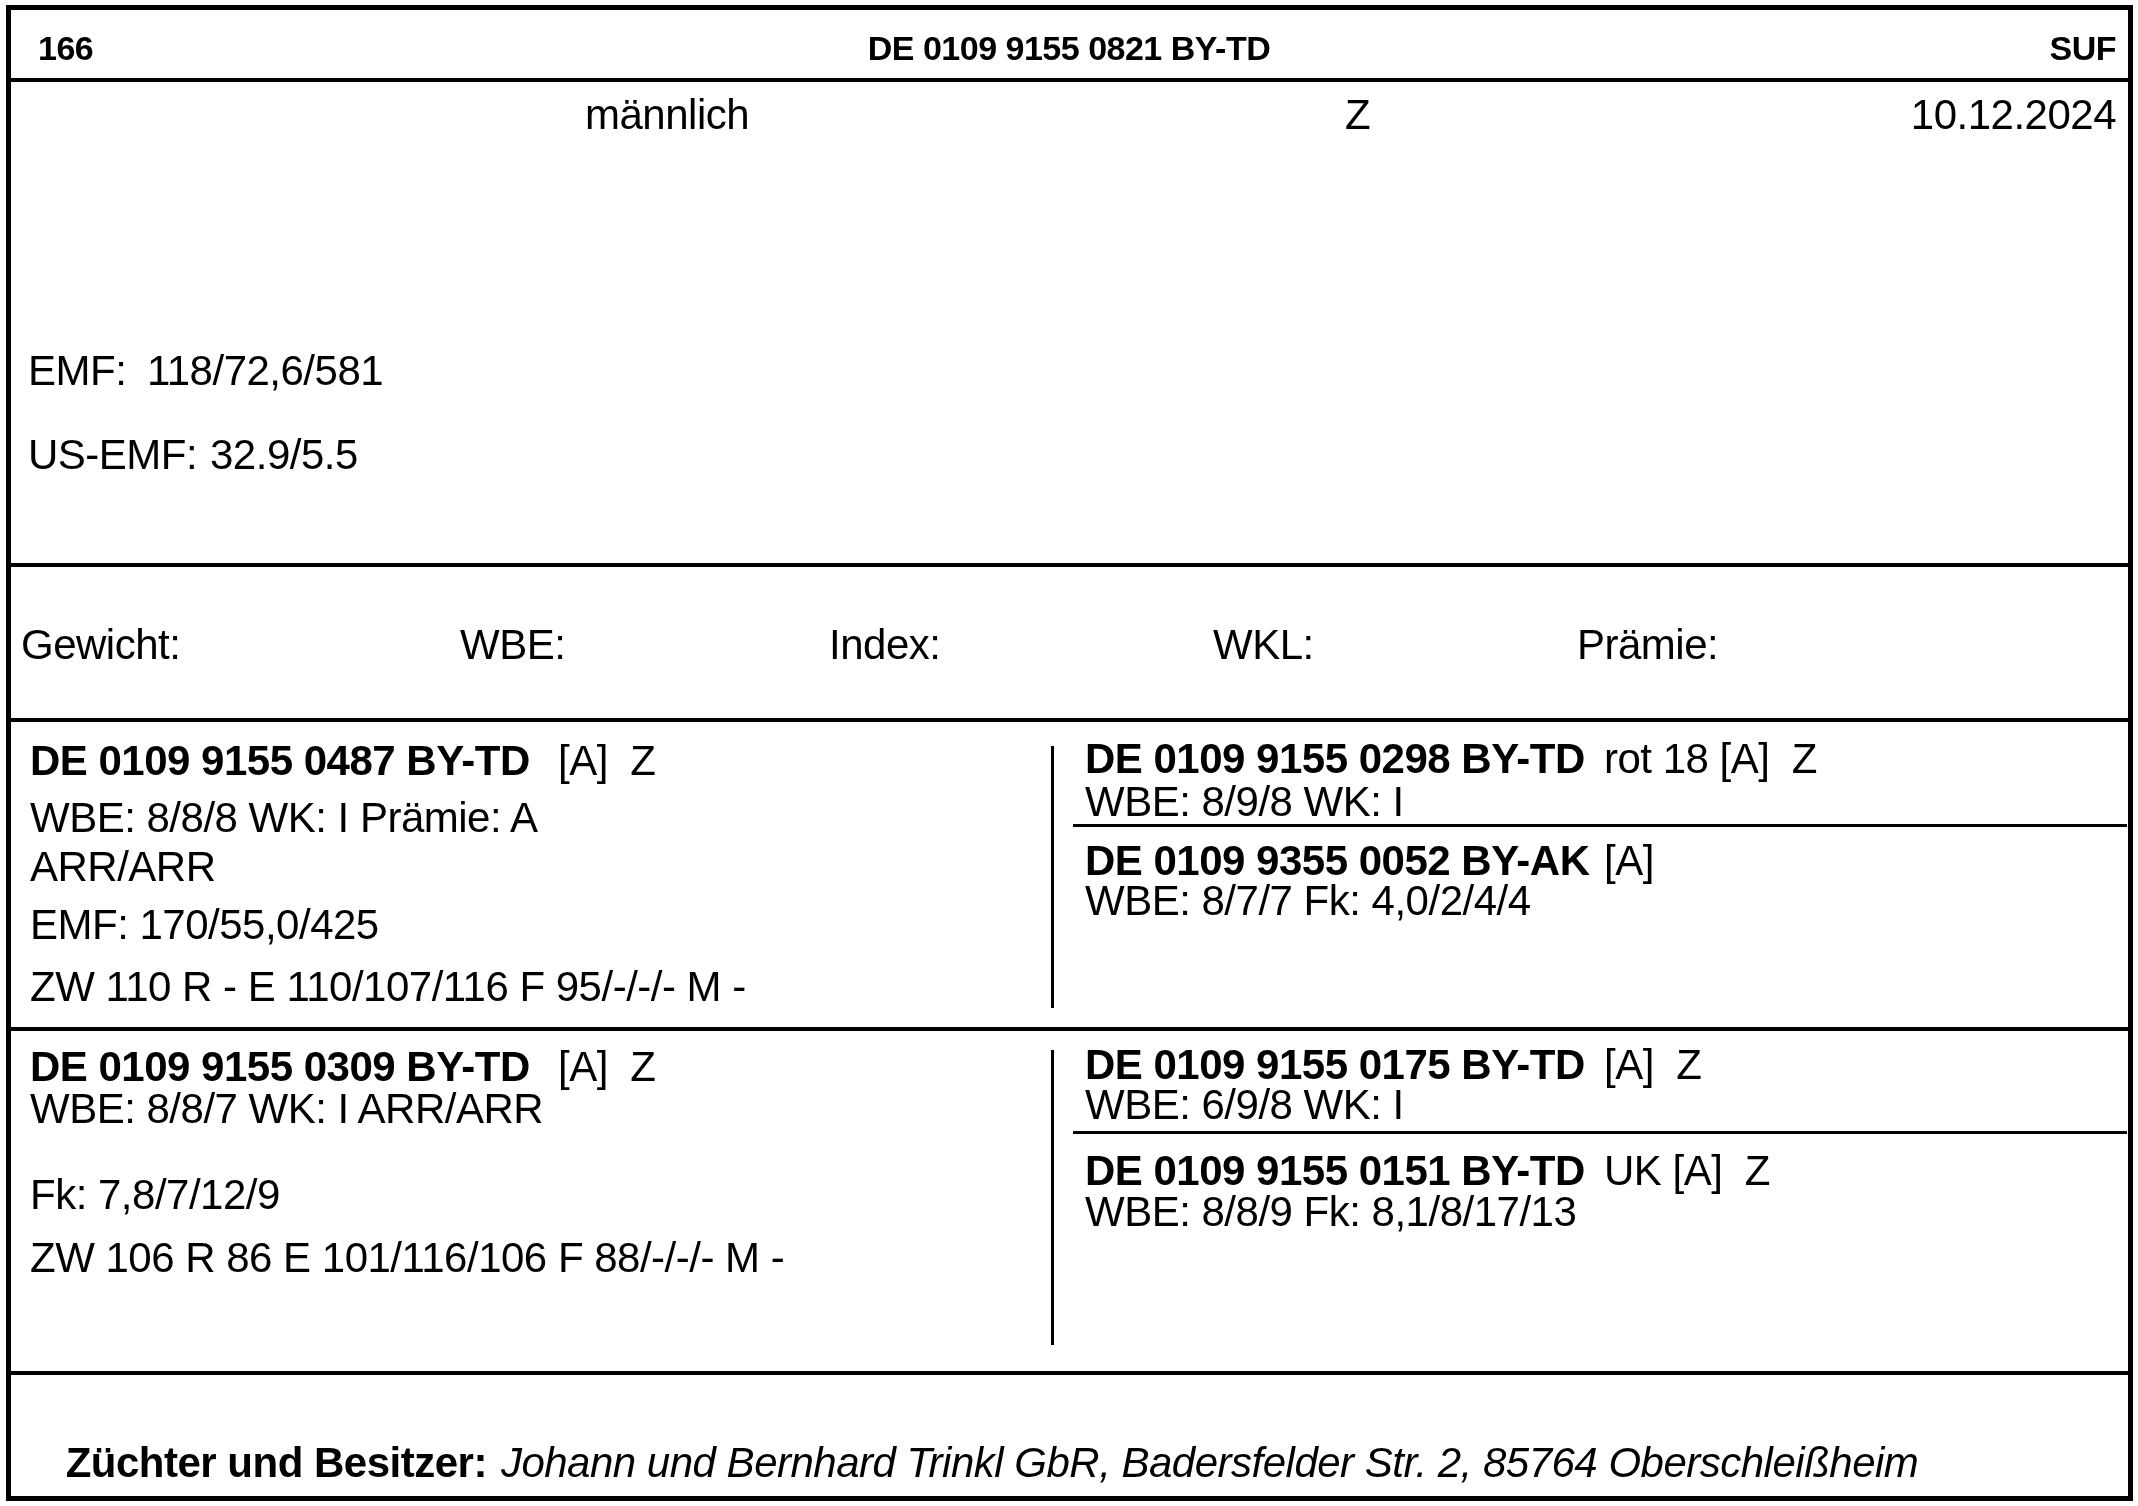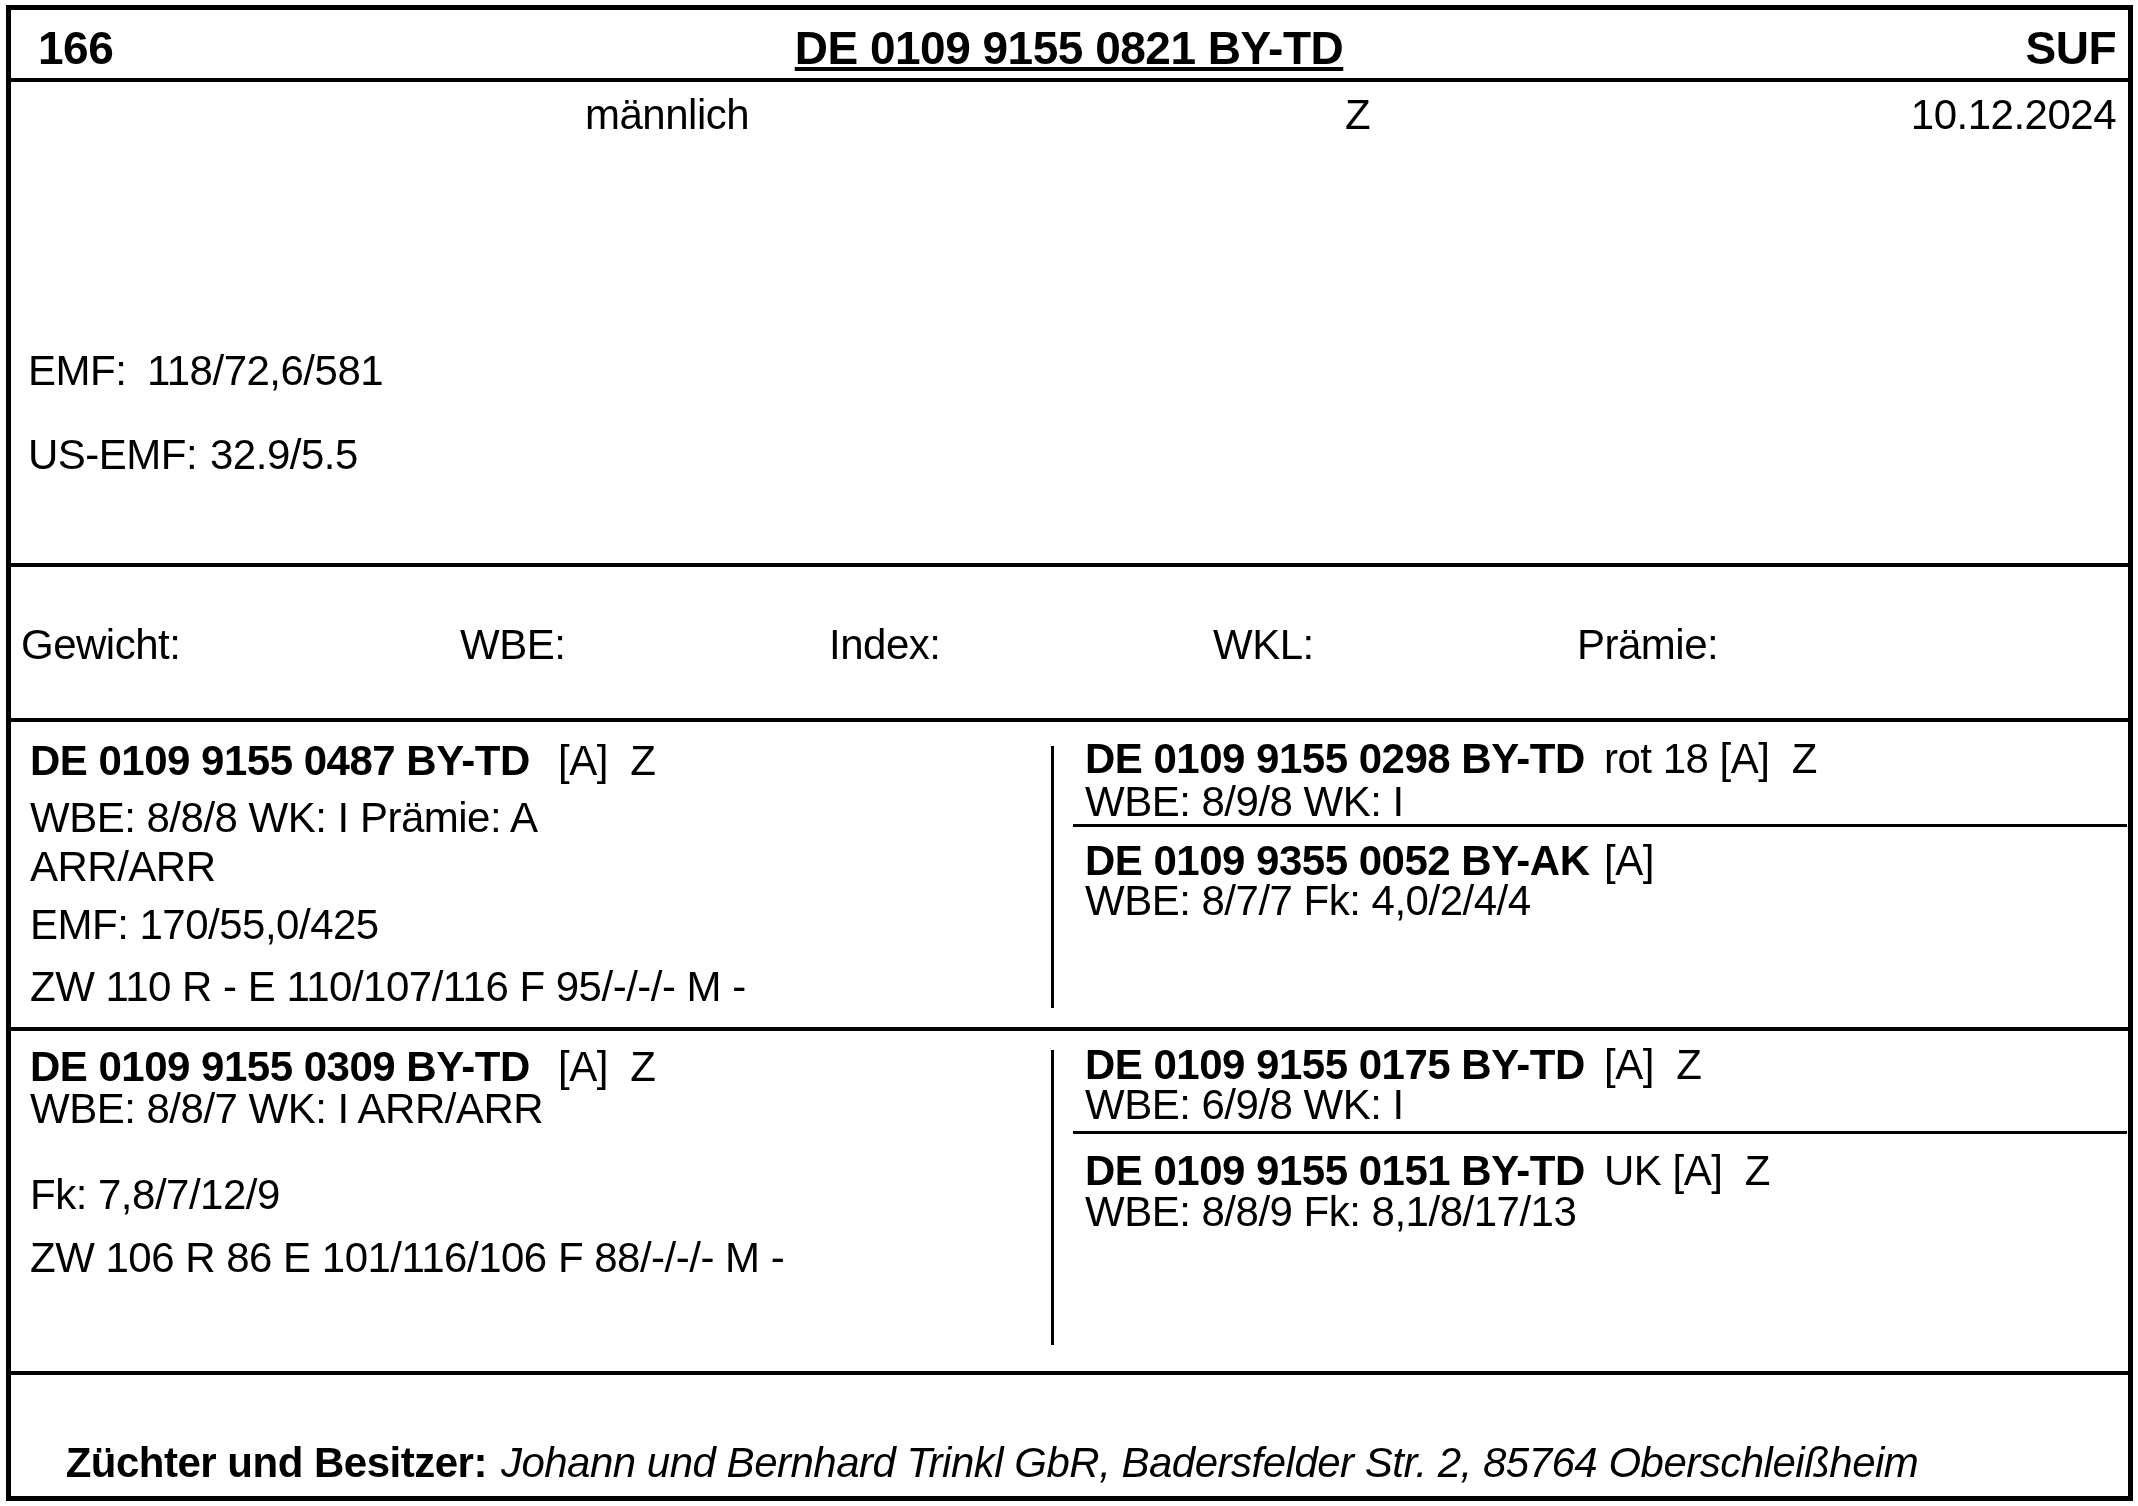--- a/index.html
+++ b/index.html
@@ -57,28 +57,28 @@
 
   .t {
     position: absolute;
     font-size: 42px;
     line-height: 38px;
     white-space: pre;
     letter-spacing: -0.5px;
   }
   .b { font-weight: bold; }
   .hdr {
-    font-size: 46px;
+    font-size: 34px;
     line-height: 48px;
     font-weight: bold;
   }
 
   
   .h-num   { left: 38px;  top: 24px; }
-  .h-title { left: 0;     top: 24px; width: 2138px; text-align: center; text-decoration: underline; }
+  .h-title { left: 0;     top: 24px; width: 2138px; text-align: center; }
   .h-suf   { right: 22px; top: 24px; }
 
   
   .s-sex  { left: 585px;  top: 96px; }
   .s-z    { left: 1345px; top: 96px; }
   .s-date { right: 22px;  top: 96px; }
 
   
   .emf-l   { left: 28px;  top: 352px; }
   .emf-v   { left: 147px; top: 352px; }

